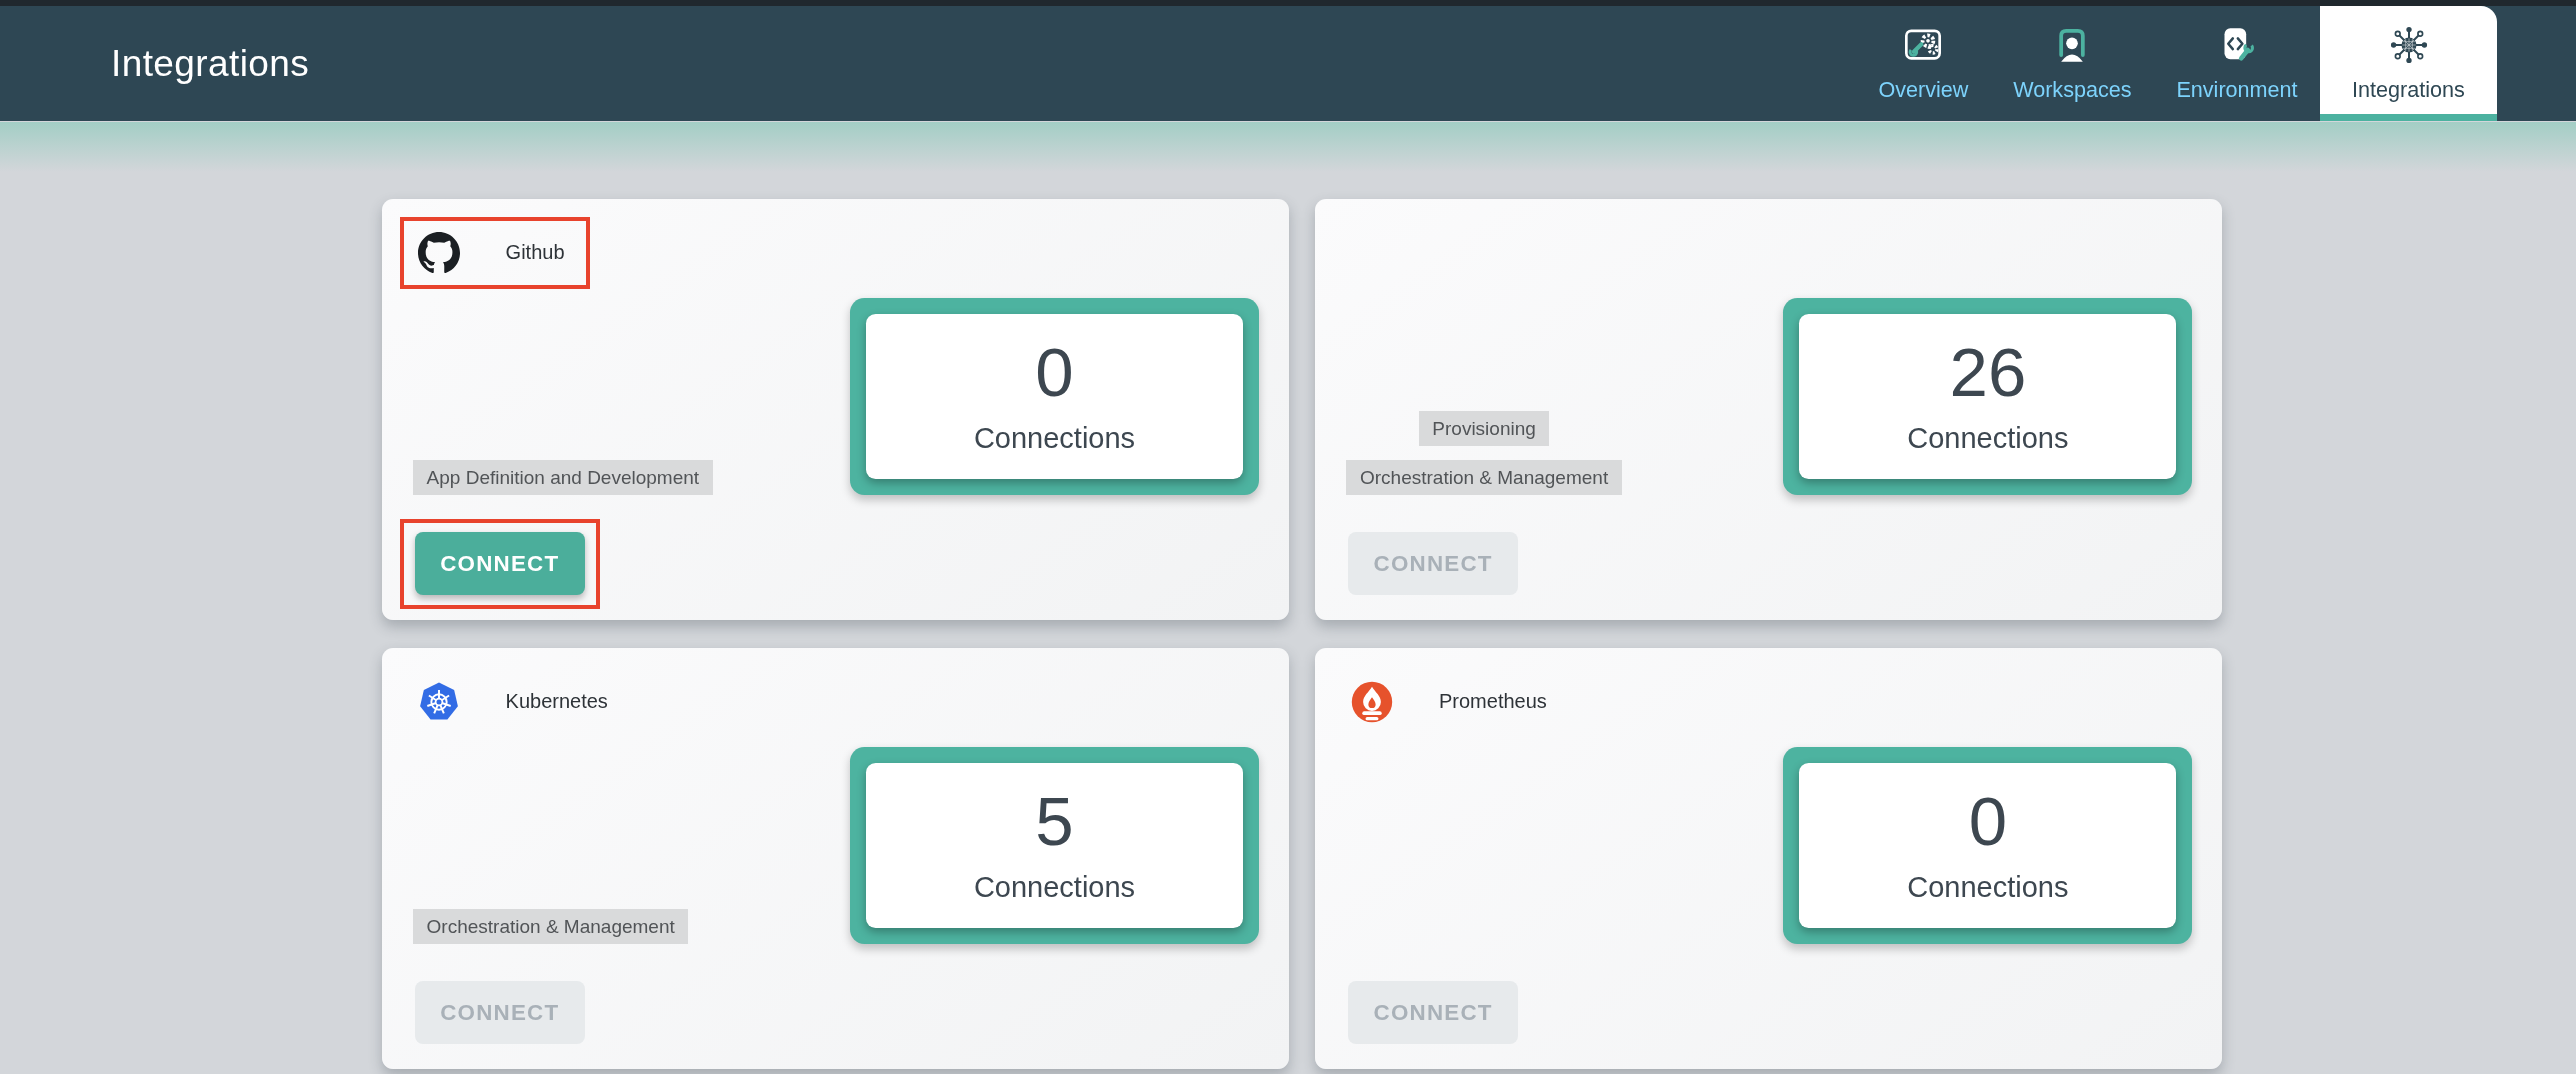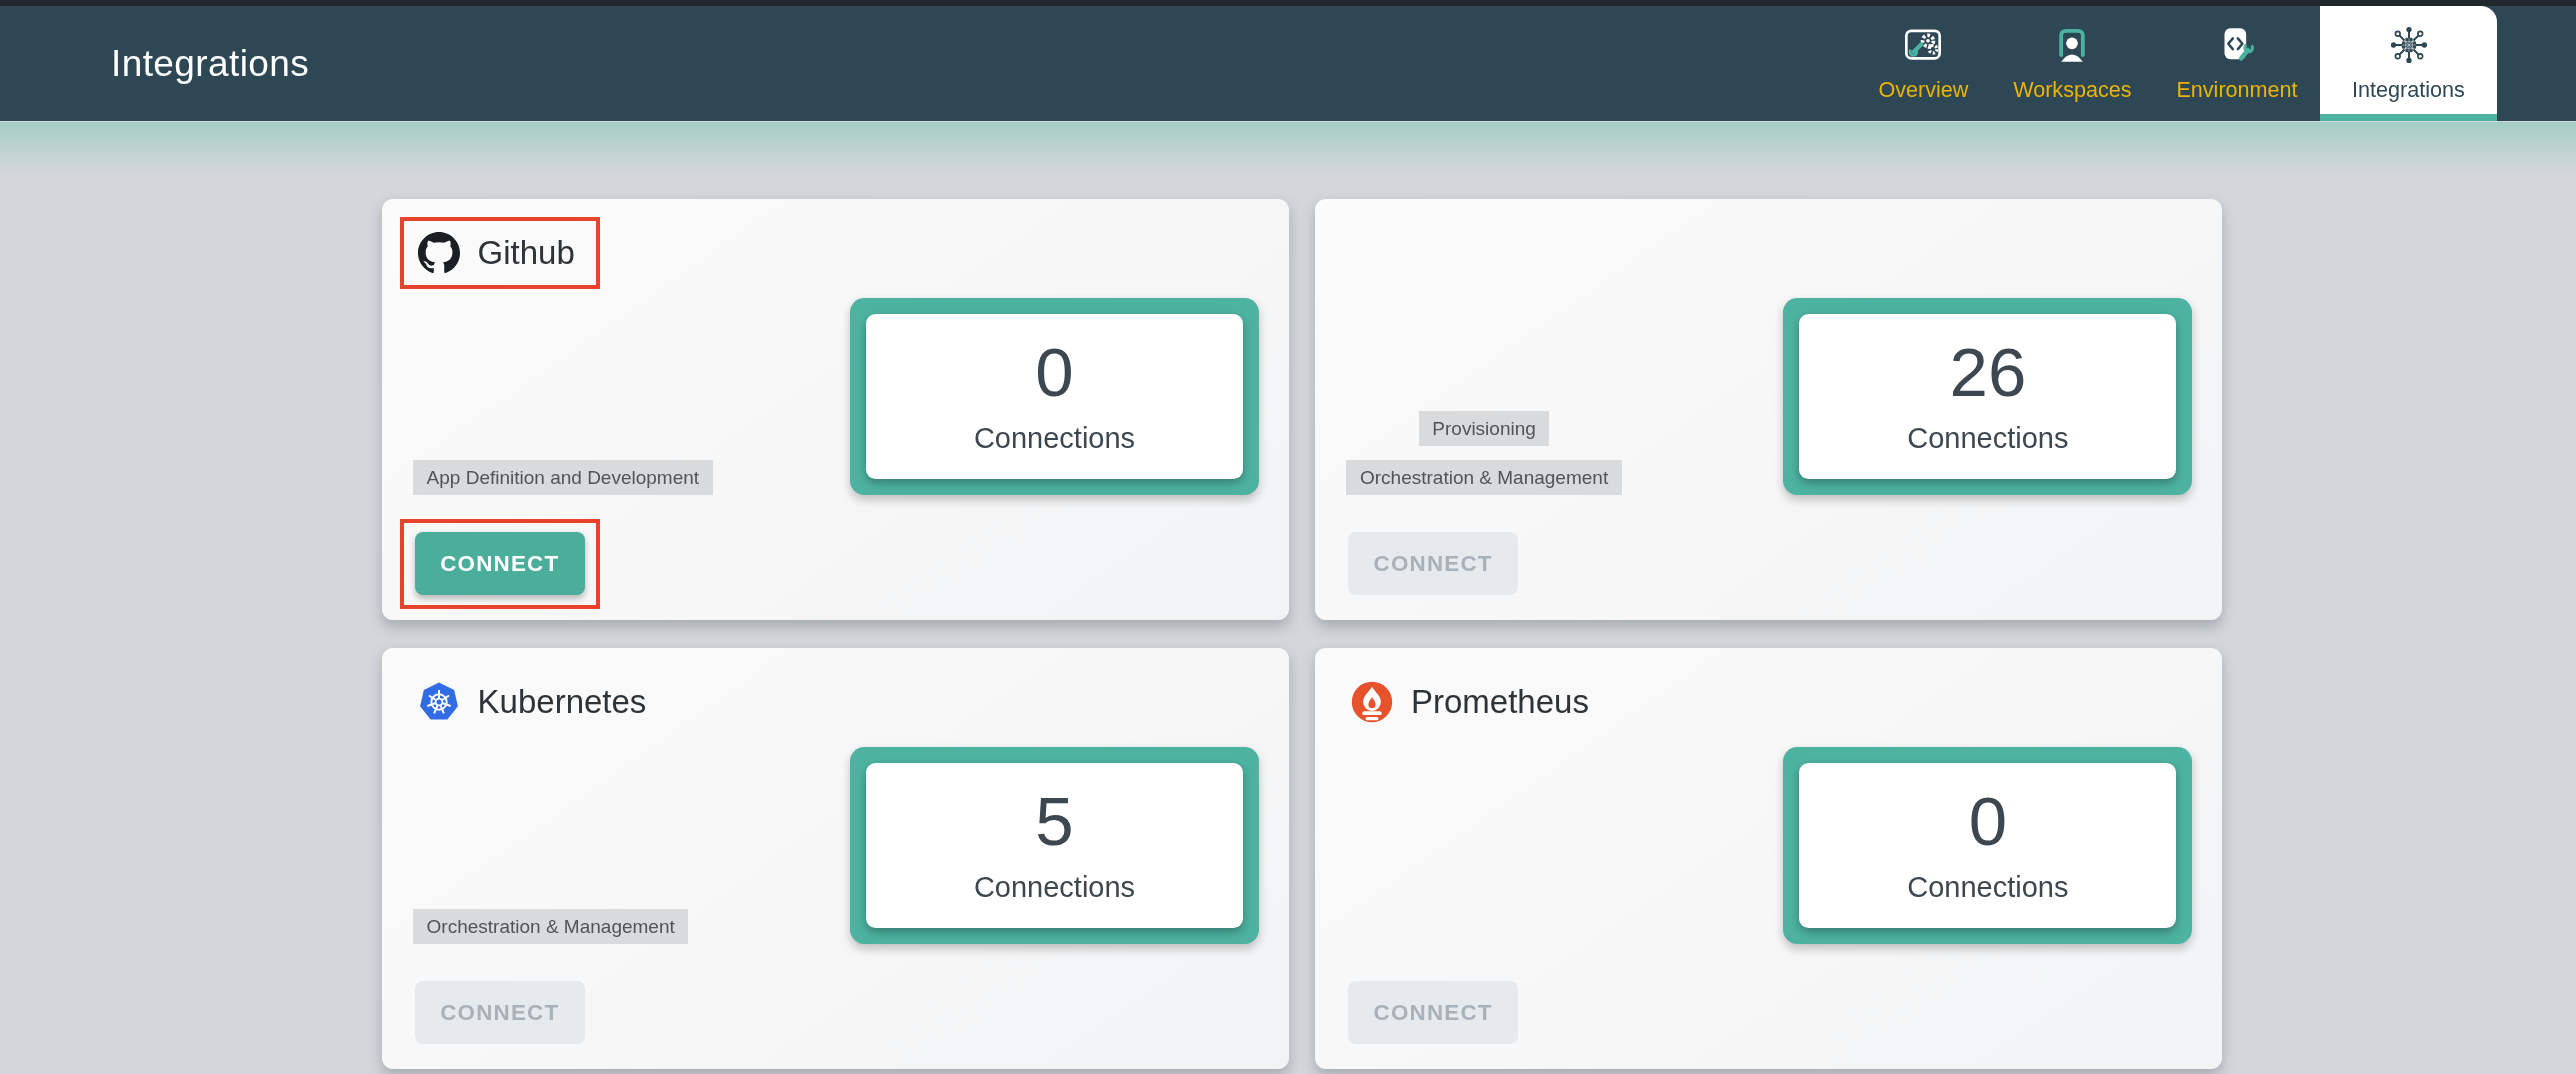--- a/index.html
+++ b/index.html
@@ -26,21 +26,21 @@
     background:linear-gradient(180deg, #a3cec5 0%, rgba(211,214,218,0) 100%);
     pointer-events:none;
   }
 
   .nav { position:absolute; right:79px; top:0; height:115px; display:flex; align-items:stretch; }
   .nav-item {
     display:flex; flex-direction:column; align-items:center; justify-content:flex-start;
     padding:19px 22.4px 0 22.4px; min-width:120px; cursor:pointer;
   }
   .nav-item .nav-ic { width:40px; height:40px; margin-bottom:11.2px; }
-  .nav-item .nav-label { color:#eab308; font-size:21.6px; }
+  .nav-item .nav-label { color:#7dd3fc; font-size:21.6px; }
   .nav-item.active {
     background:#ffffff; border-radius:0 16px 0 0; position:relative; width:177px; min-width:177px;
   }
   .nav-item.active .nav-label { color:#2e4753; }
   .nav-item.active::after {
     content:""; position:absolute; left:0; bottom:0; width:100%; height:7.2px; background:#4cb2a0;
   }
 
   
   .grid {
@@ -54,21 +54,21 @@
     box-shadow:0 6.4px 13px rgba(55,65,75,.28);
   }
 
   .card-head {
     position:absolute; left:17.6px; top:17.6px;
     display:flex; align-items:center; gap:17.6px;
     padding:11.2px 21px 11.2px 14.4px; border:4px solid transparent;
   }
   .card.annotated .card-head { border-color:#e8432d; }
   .card-head .app-ic { width:42px; height:42px; flex:0 0 auto; }
-  .card-name { font-size:33px; color:#2e3338; }
+  .card-name { font-size:20px; color:#2e3338;margin-left:28px; }
 
   .badges { position:absolute; left:31px; bottom:125px; display:flex; align-items:center; }
   .badges.col { flex-direction:column; gap:14.4px; }
   .badges.row { flex-direction:row; gap:13px; }
   .badge {
     background:#d9dadb; color:#515457; font-size:19px; line-height:1;
     padding:8px 13.6px; white-space:nowrap;
   }
 
   .btn-wrap { position:absolute; left:17.6px; bottom:11.2px; padding:9.6px 11.2px; border:4px solid transparent; }

